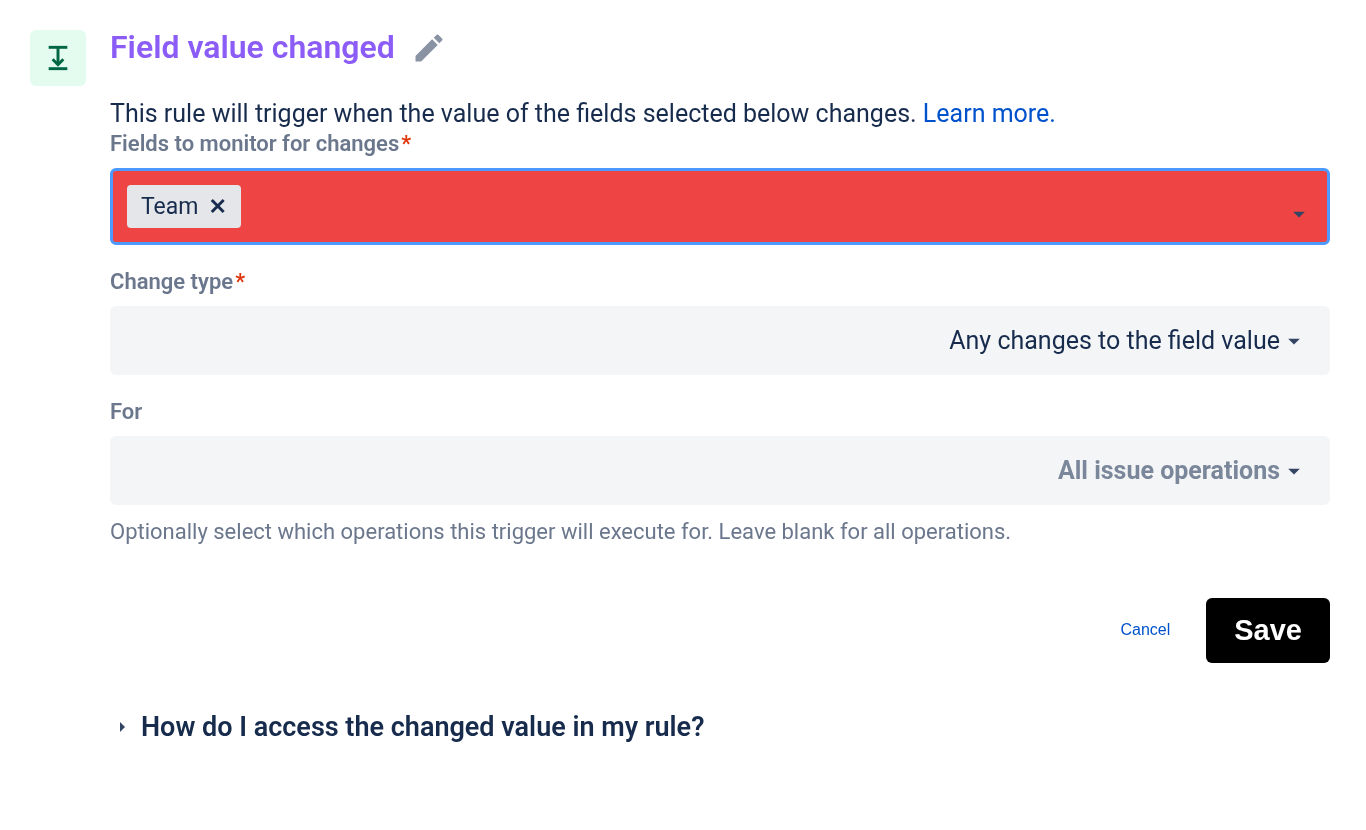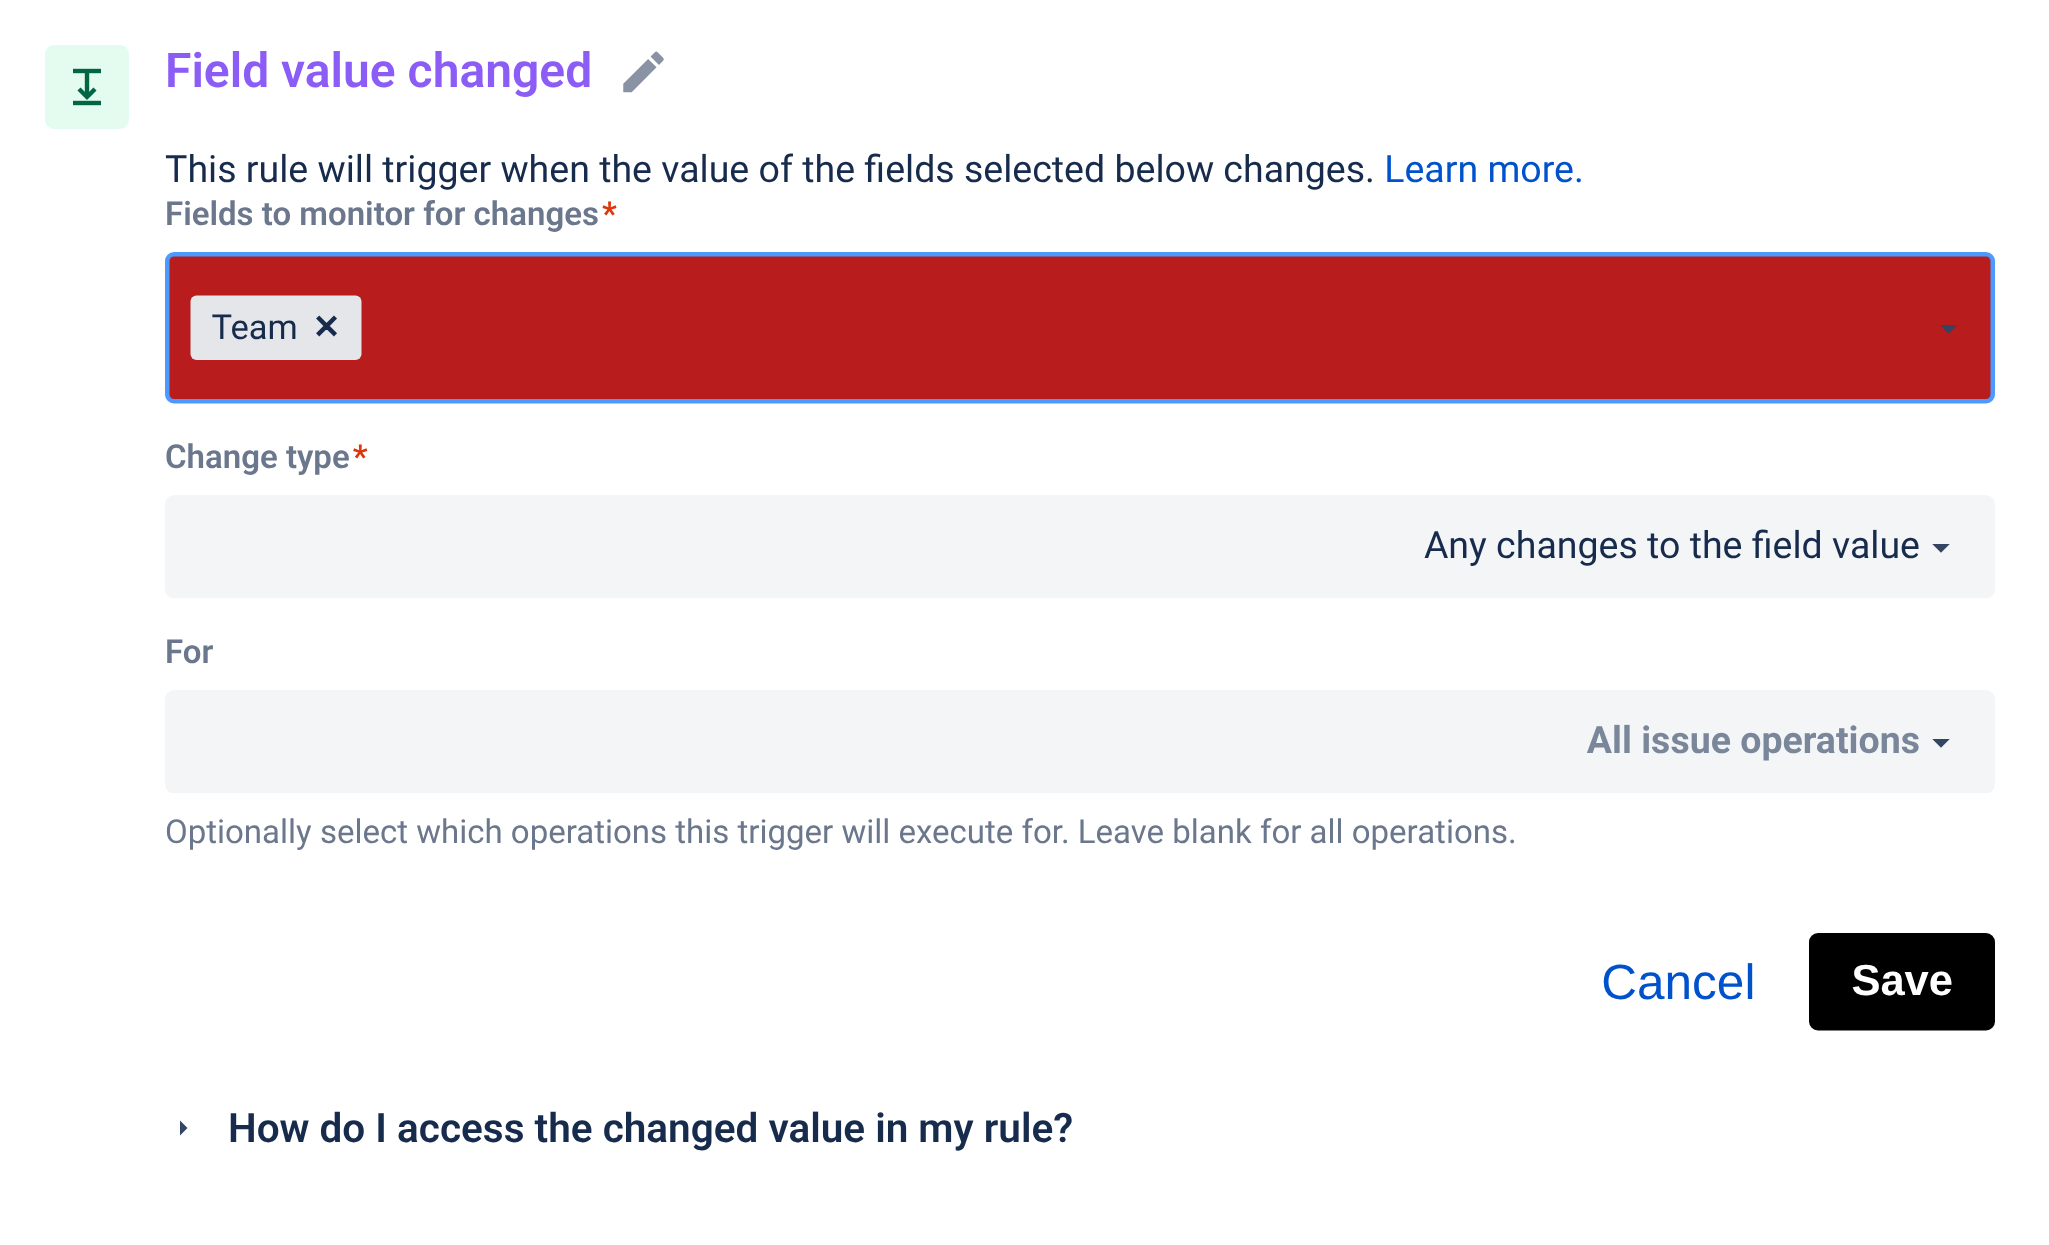--- a/index.html
+++ b/index.html
@@ -77,27 +77,27 @@
       margin-bottom: 12px;
       display: block;
     }
     .required {
       color: #DE350B;
       margin-left: 2px;
     }
     .multi-select {
       border: 3px solid #4C9AFF;
       border-radius: 6px;
-      padding: 26px 14px;
-      display: flex;
-      align-items: center;
+      padding: 14px 14px;
+      display: flex;
+      align-items: flex-end;
       justify-content: space-between;
       min-height: 62px;
       cursor: text;
-      background: #b91c1c;
+      background: #ef4444;
     }
     .tags {
       display: flex;
       gap: 8px;
       flex-wrap: wrap;
     }
     .tag {
       background: #E4E6EA;
       border-radius: 4px;
       padding: 8px 14px;
@@ -148,39 +148,39 @@
       justify-content: flex-end;
       align-items: center;
       gap: 28px;
       margin-top: 50px;
       margin-bottom: 40px;
     }
     .btn-cancel {
       background: transparent;
       border: none;
       color: #0052CC;
-      font-size: 33px;
+      font-size: 16px;
       font-weight: 500;
       cursor: pointer;
       padding: 14px 8px;
     }
     .btn-save {
       background: #000000;
       border: none;
       color: #fff;
       font-size: 29px;
       font-weight: 700;
       cursor: pointer;
       padding: 16px 28px;
       border-radius: 6px;
     }
     .accordion {
       display: flex;
       align-items: center;
-      gap: 18px;
+      gap: 7px;
       cursor: pointer;
       padding: 8px 0;
     }
     .accordion-chevron {
       display: inline-flex;
       color: #344563;
     }
     .accordion-chevron svg {
       width: 24px;
       height: 24px;

